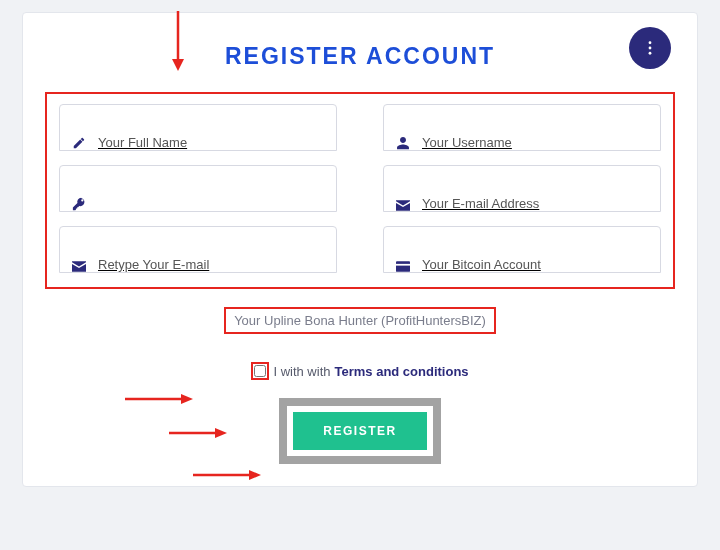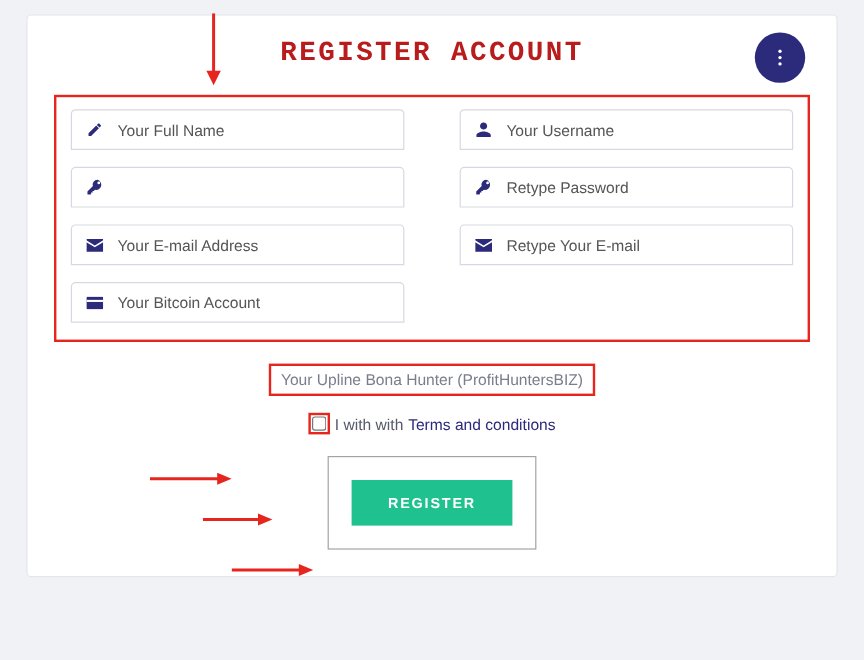--- a/index.html
+++ b/index.html
@@ -18,25 +18,26 @@
     position: relative;
   }
   .header {
     display: flex;
     align-items: center;
     justify-content: center;
     position: relative;
     margin-bottom: 22px;
   }
   .title {
-    color: #b91c1c;
+    color: #1d4ed8;
     font-size: 23px;
     font-weight: 700;
     letter-spacing: 2px;
-    font-family: Liberation Mono, monospace;
+    font-family: Liberation Sans, sans-serif;
+    margin-top: 12px;
   }
   .menu-dot {
     position: absolute;
     right: 4px;
     top: -4px;
     width: 42px;
     height: 42px;
     border-radius: 50%;
     background: #2b2a7b;
     display: flex;
@@ -48,26 +49,27 @@
   .grid {
     display: grid;
     grid-template-columns: 1fr 1fr;
     gap: 14px 46px;
     border: 2px solid #e6251f;
     padding: 10px 12px 14px;
     margin-bottom: 18px;
   }
   .field {
     display: flex;
-    align-items: center;
+    align-items: flex-end;
     border: 1px solid #d7d9e2;
     border-top-left-radius: 4px;
     border-top-right-radius: 4px;
-    height: 34px;
+    height: 47px;
     padding: 0 10px;
+    text-decoration: underline;
   }
   .field .icon {
     width: 18px;
     display: flex;
     align-items: center;
     justify-content: center;
     color: #2b2a7b;
     margin-right: 10px;
   }
   .field input {
@@ -79,41 +81,41 @@
     background: transparent;
   }
   .field input::placeholder { color: #555; }
   .below { text-align: center; }
   .upline {
     display: inline-block;
     border: 2px solid #e6251f;
     font-size: 13px;
     color: #7a7d8c;
     padding: 4px 8px;
-    margin-bottom: 14px;
+    margin-bottom: 28px;
   }
   .agree-row {
     display: inline-flex;
     align-items: center;
     gap: 4px;
     font-size: 13px;
     color: #565a6b;
     margin-bottom: 18px;
   }
   .chk-wrap {
     display: inline-flex;
     border: 2px solid #e6251f;
     padding: 1px;
   }
   .chk-wrap input { width: 12px; height: 12px; cursor: pointer; }
-  .terms { color: #2b2a7b; font-weight: 400; cursor: pointer; }
+  .terms { color: #2b2a7b; font-weight: 700; cursor: pointer; }
   .btn-wrap {
     display: inline-block;
-    border: 1px solid #a3a3a3;
-    padding: 19px;
+    border: 8px solid #a3a3a3;
+    padding: 6px;
   }
   .register-btn {
     background: #1fc18f;
     color: #fff;
     border: none;
     font-weight: 700;
     letter-spacing: 1.5px;
     font-size: 12px;
     padding: 12px 30px;
     cursor: pointer;
@@ -160,28 +162,20 @@
     </div>
 
     <div class="field">
       <span class="icon">
         <svg viewBox="0 0 16 16" width="14" height="14">
             <path fill="#2b2a7b" d="M10.5 1a4.5 4.5 0 00-4.3 5.9L1 12.1V15h2.9l.6-.6V13h1.4v-1.4H7l1.2-1.2A4.5 4.5 0 1010.5 1zm1.3 4.2a1.3 1.3 0 110-2.6 1.3 1.3 0 010 2.6z"></path>
           </svg>
       </span>
     </div>
 
-    <div class="field">
-      <span class="icon">
-        <svg viewBox="0 0 16 16" width="14" height="14">
-            <path fill="#2b2a7b" d="M10.5 1a4.5 4.5 0 00-4.3 5.9L1 12.1V15h2.9l.6-.6V13h1.4v-1.4H7l1.2-1.2A4.5 4.5 0 1010.5 1zm1.3 4.2a1.3 1.3 0 110-2.6 1.3 1.3 0 010 2.6z"></path>
-          </svg>
-      </span>
-      <input type="password" placeholder="Retype Password" style="">
-    </div>
 
     <div class="field">
       <span class="icon">
         <svg viewBox="0 0 16 12" width="14" height="11">
             <path fill="#2b2a7b" d="M0 0v1.2l8 4.8 8-4.8V0H0zm0 3v9h16V3l-8 4.8L0 3z"></path>
           </svg>
       </span>
       <input placeholder="Your E-mail Address" style="">
     </div>
 

